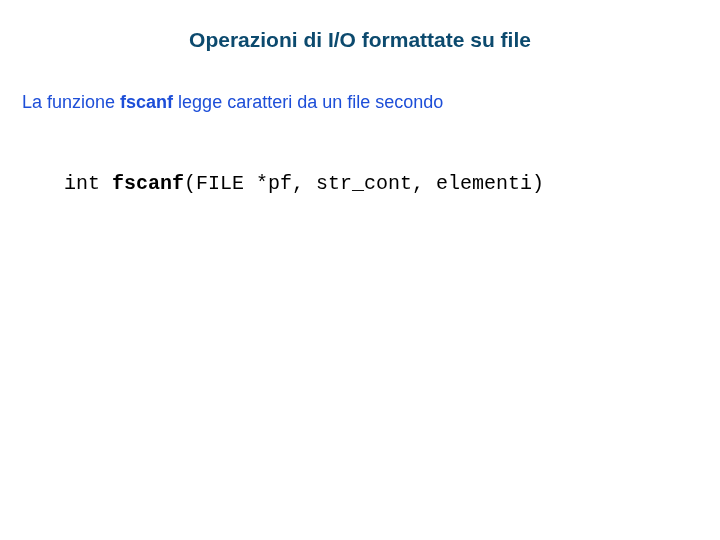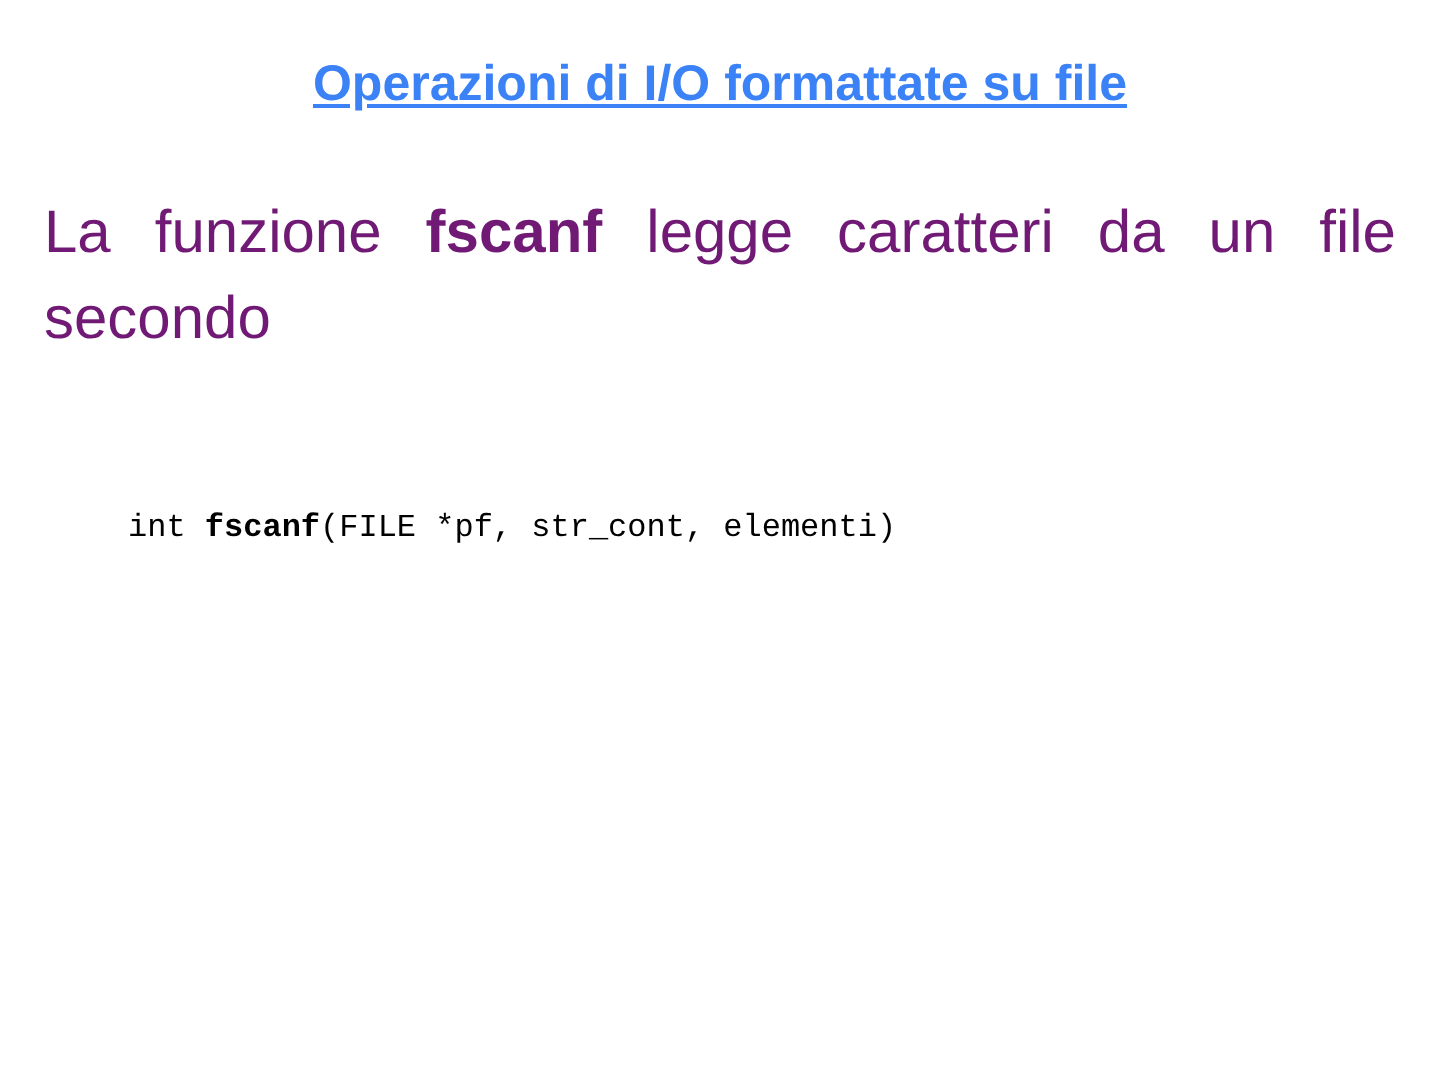--- a/index.html
+++ b/index.html
@@ -7,41 +7,40 @@
     width: 720px;
     height: 540px;
     background: #ffffff;
     font-family: Arial, Helvetica, sans-serif;
     color: #000000;
     padding: 28px 22px 0 22px;
   }
   .title {
     text-align: center;
     font-weight: bold;
-    font-size: 25px;
-    color: #3b82f6;
+    font-size: 21px;
+    color: #0c4a6e;
     margin-bottom: 38px;
-    text-decoration: underline;
   }
   .body-text {
-    font-size: 30px;
+    font-size: 18px;
     line-height: 1.44;
-    color: #701a75;
+    color: #1d4ed8;
     text-align: justify;
   }
   .body-indent {
     padding-left: 34px;
     display: block;
     text-align: justify;
   }
   .bold { font-weight: bold; }
   .code-line {
     font-family: "Courier New", Courier, monospace;
-    font-size: 16px;
-    margin-top: 74px;
+    font-size: 20px;
+    margin-top: 56px;
     padding-left: 42px;
     white-space: pre;
     color: #000000;
   }
   .code-bold { font-weight: bold; }
 </style>
 </head>
 <body>
 
 <div class="title">Operazioni di I/O formattate su file</div>

